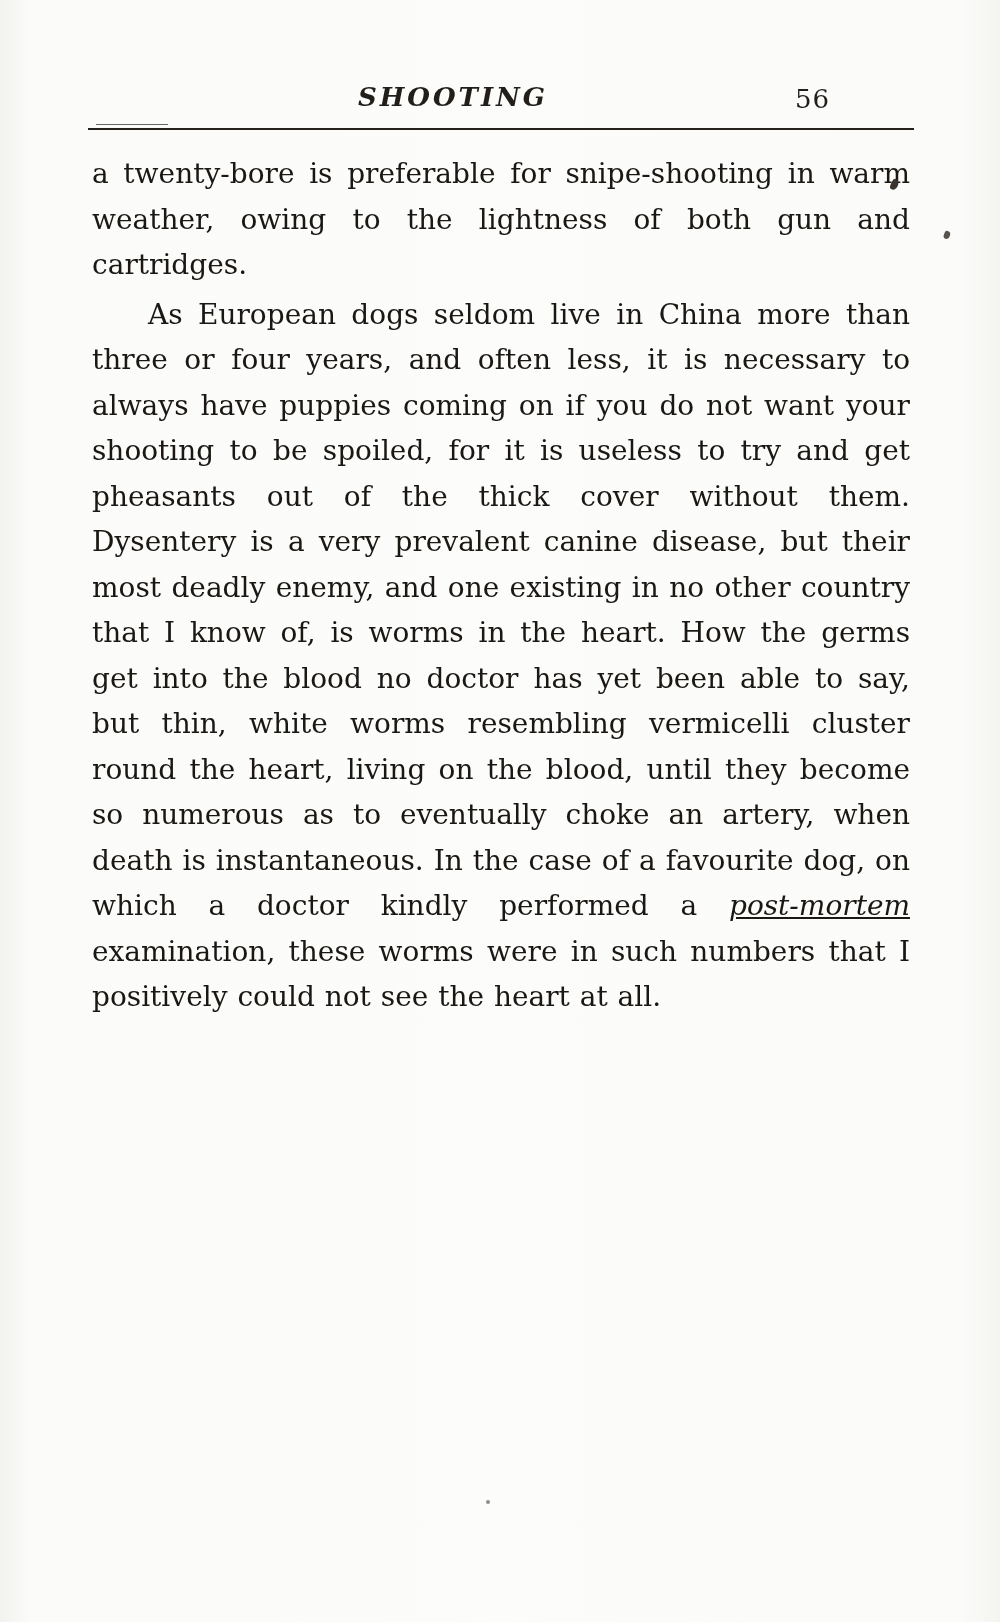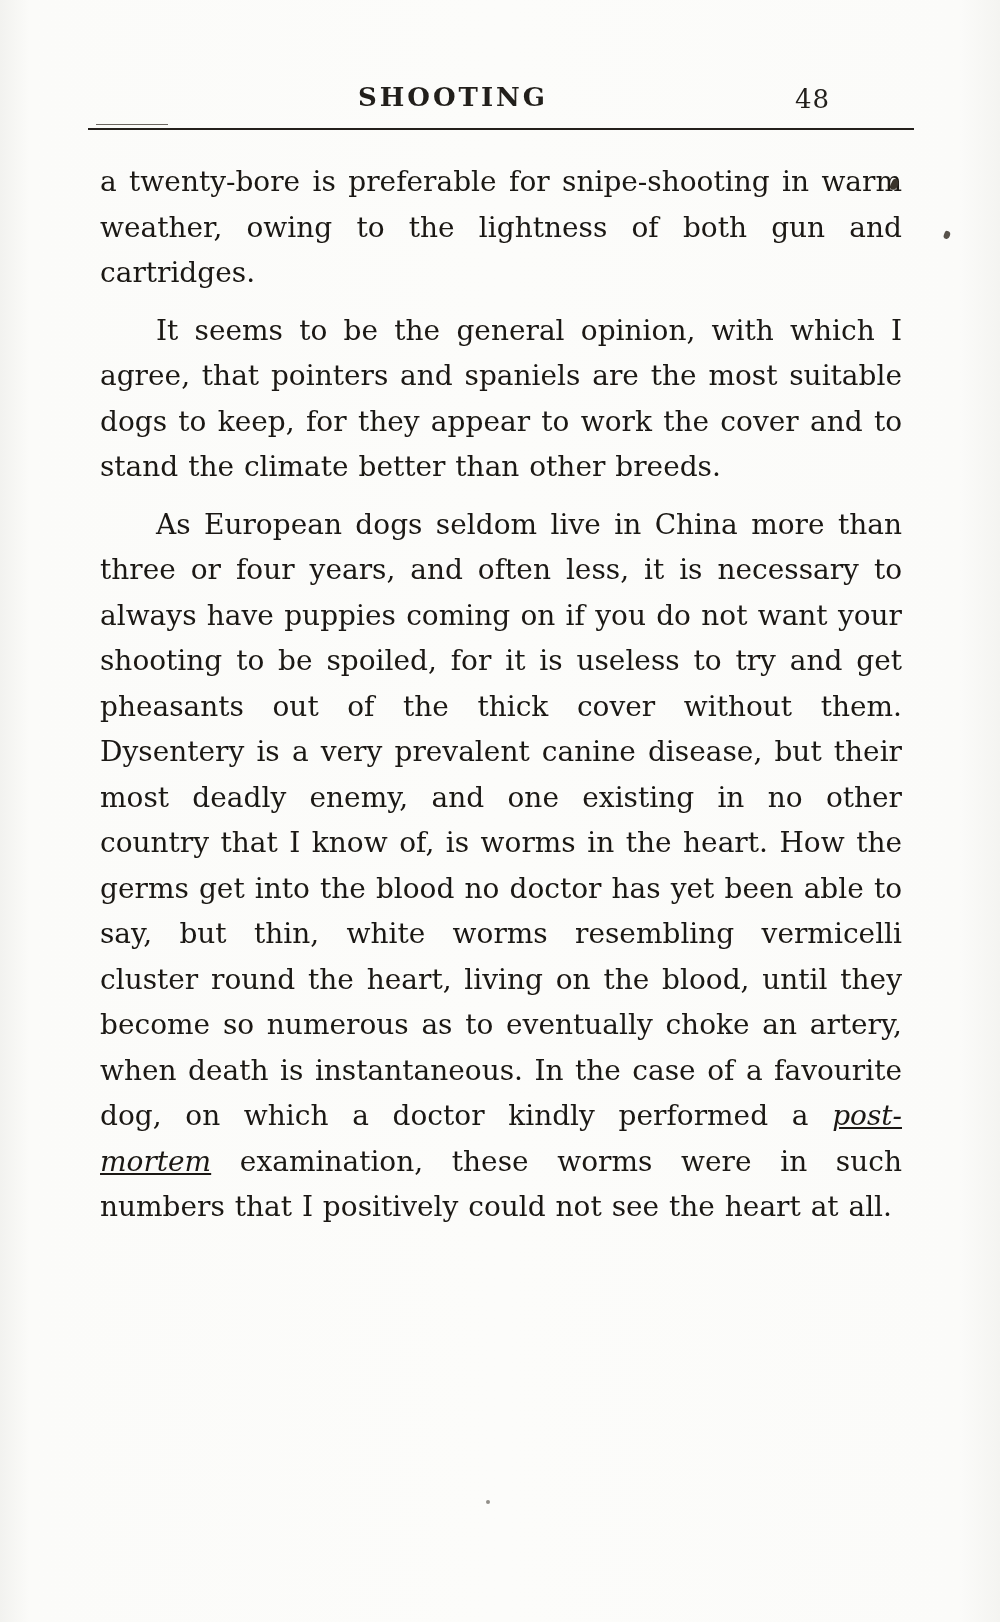--- a/index.html
+++ b/index.html
@@ -23,20 +23,21 @@
     position: absolute;
     top: 82px;
     left: 88px;
     width: 825px;
     height: 40px;
   }
   .running-title {
     display: block;
     margin-right: 95px;
     text-align: center;
+    font-style: italic;
     font-weight: bold;
     font-size: 26px;
     letter-spacing: 3px;
     color: #221f1b;
   }
   .page-number {
     position: absolute;
     right: 83px;
     top: 2px;
     font-size: 26px;
@@ -64,21 +65,21 @@
     top: 147px;
     left: 88px;
     width: 826px;
     font-size: 28px;
     line-height: 45.5px;
     text-align: justify;
     color: #1b1814;
     word-spacing: 1px;
   }
   .body-text p {
-    margin: 12px;
+    margin: 4px;
     padding: 0;
     text-indent: 56px;
   }
   .body-text p.no-indent {
     text-indent: 0;
   }
   em.italic-term {
     font-style: italic;
     text-decoration: underline;
   }
@@ -91,30 +92,29 @@
   .speck-2 { left: 944px; top: 231px; width: 6px; height: 8px; transform: rotate(20deg); opacity: .85; }
   .speck-3 { left: 486px; top: 1500px; width: 4px; height: 4px; border-radius: 50%; opacity: .55; }
 </style>
 </head>
 <body>
 
 <div class="page">
 
   <header class="page-header">
     <span class="running-title">SHOOTING</span>
-    <span class="page-number">48</span>
+    <span class="page-number">56</span>
   </header>
 
   <div class="rule-artifact"></div>
   <div class="rule"></div>
 
   <main class="body-text">
     <p class="no-indent">a twenty-bore is preferable for snipe-shooting in warm weather, owing to the lightness of both gun and cartridges.</p>
 
-    <p>It seems to be the general opinion, with which I agree, that pointers and spaniels are the most suitable dogs to keep, for they appear to work the cover and to stand the climate better than other breeds.</p>
 
     <p><span>As European dogs seldom live in China more than three or four years, and often less, it is necessary to always have puppies coming on if you do not want your shooting to be spoiled, for it is useless to try and get pheasants out of the thick cover without them. Dysentery is a very prevalent canine disease, but their most deadly enemy, and one existing in no other country that I know of, is worms in the heart. How the germs get into the blood no doctor has yet been able to say, but thin, white worms resembling vermicelli cluster round the heart, living on the blood, until they become so numerous as to eventually choke an artery, when death is instantaneous. In the case of a favourite dog, on which a doctor kindly performed a </span><em class="italic-term">post-mortem</em><span> examination, these worms were in such numbers that I positively could not see the heart at all.</span></p>
 
   </main>
 
   <div class="speck speck-1"></div>
   <div class="speck speck-2"></div>
   <div class="speck speck-3"></div>
 
 </div>

